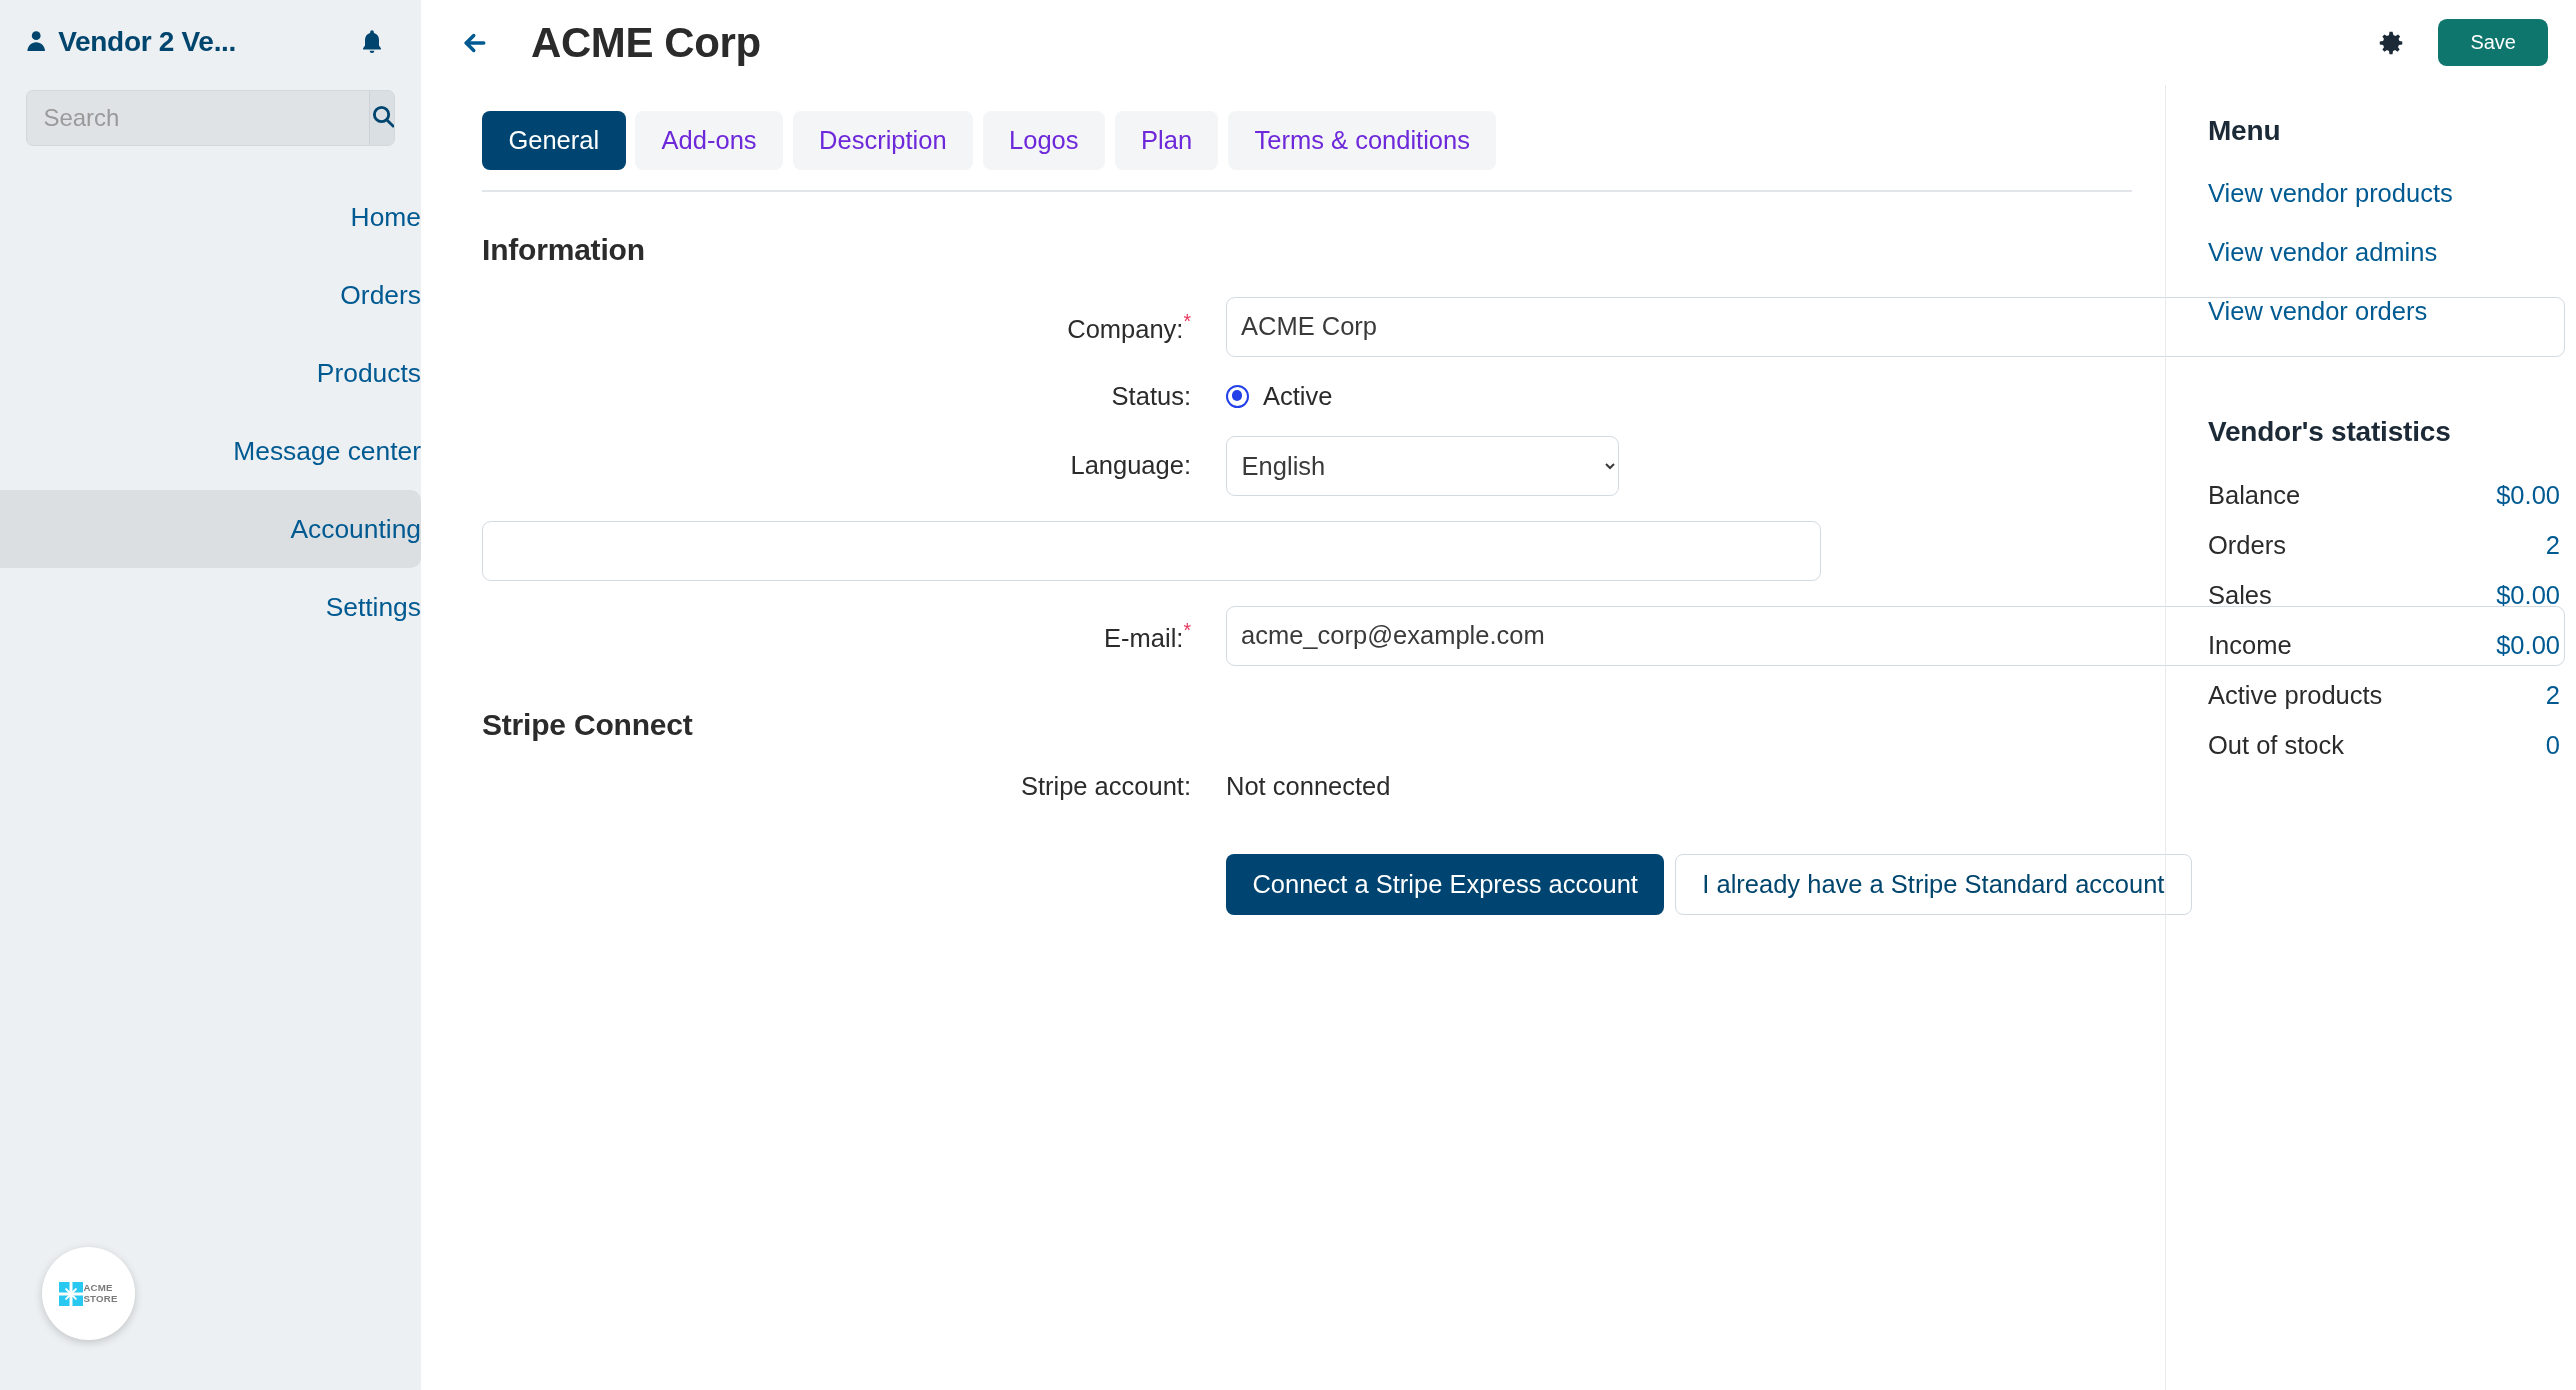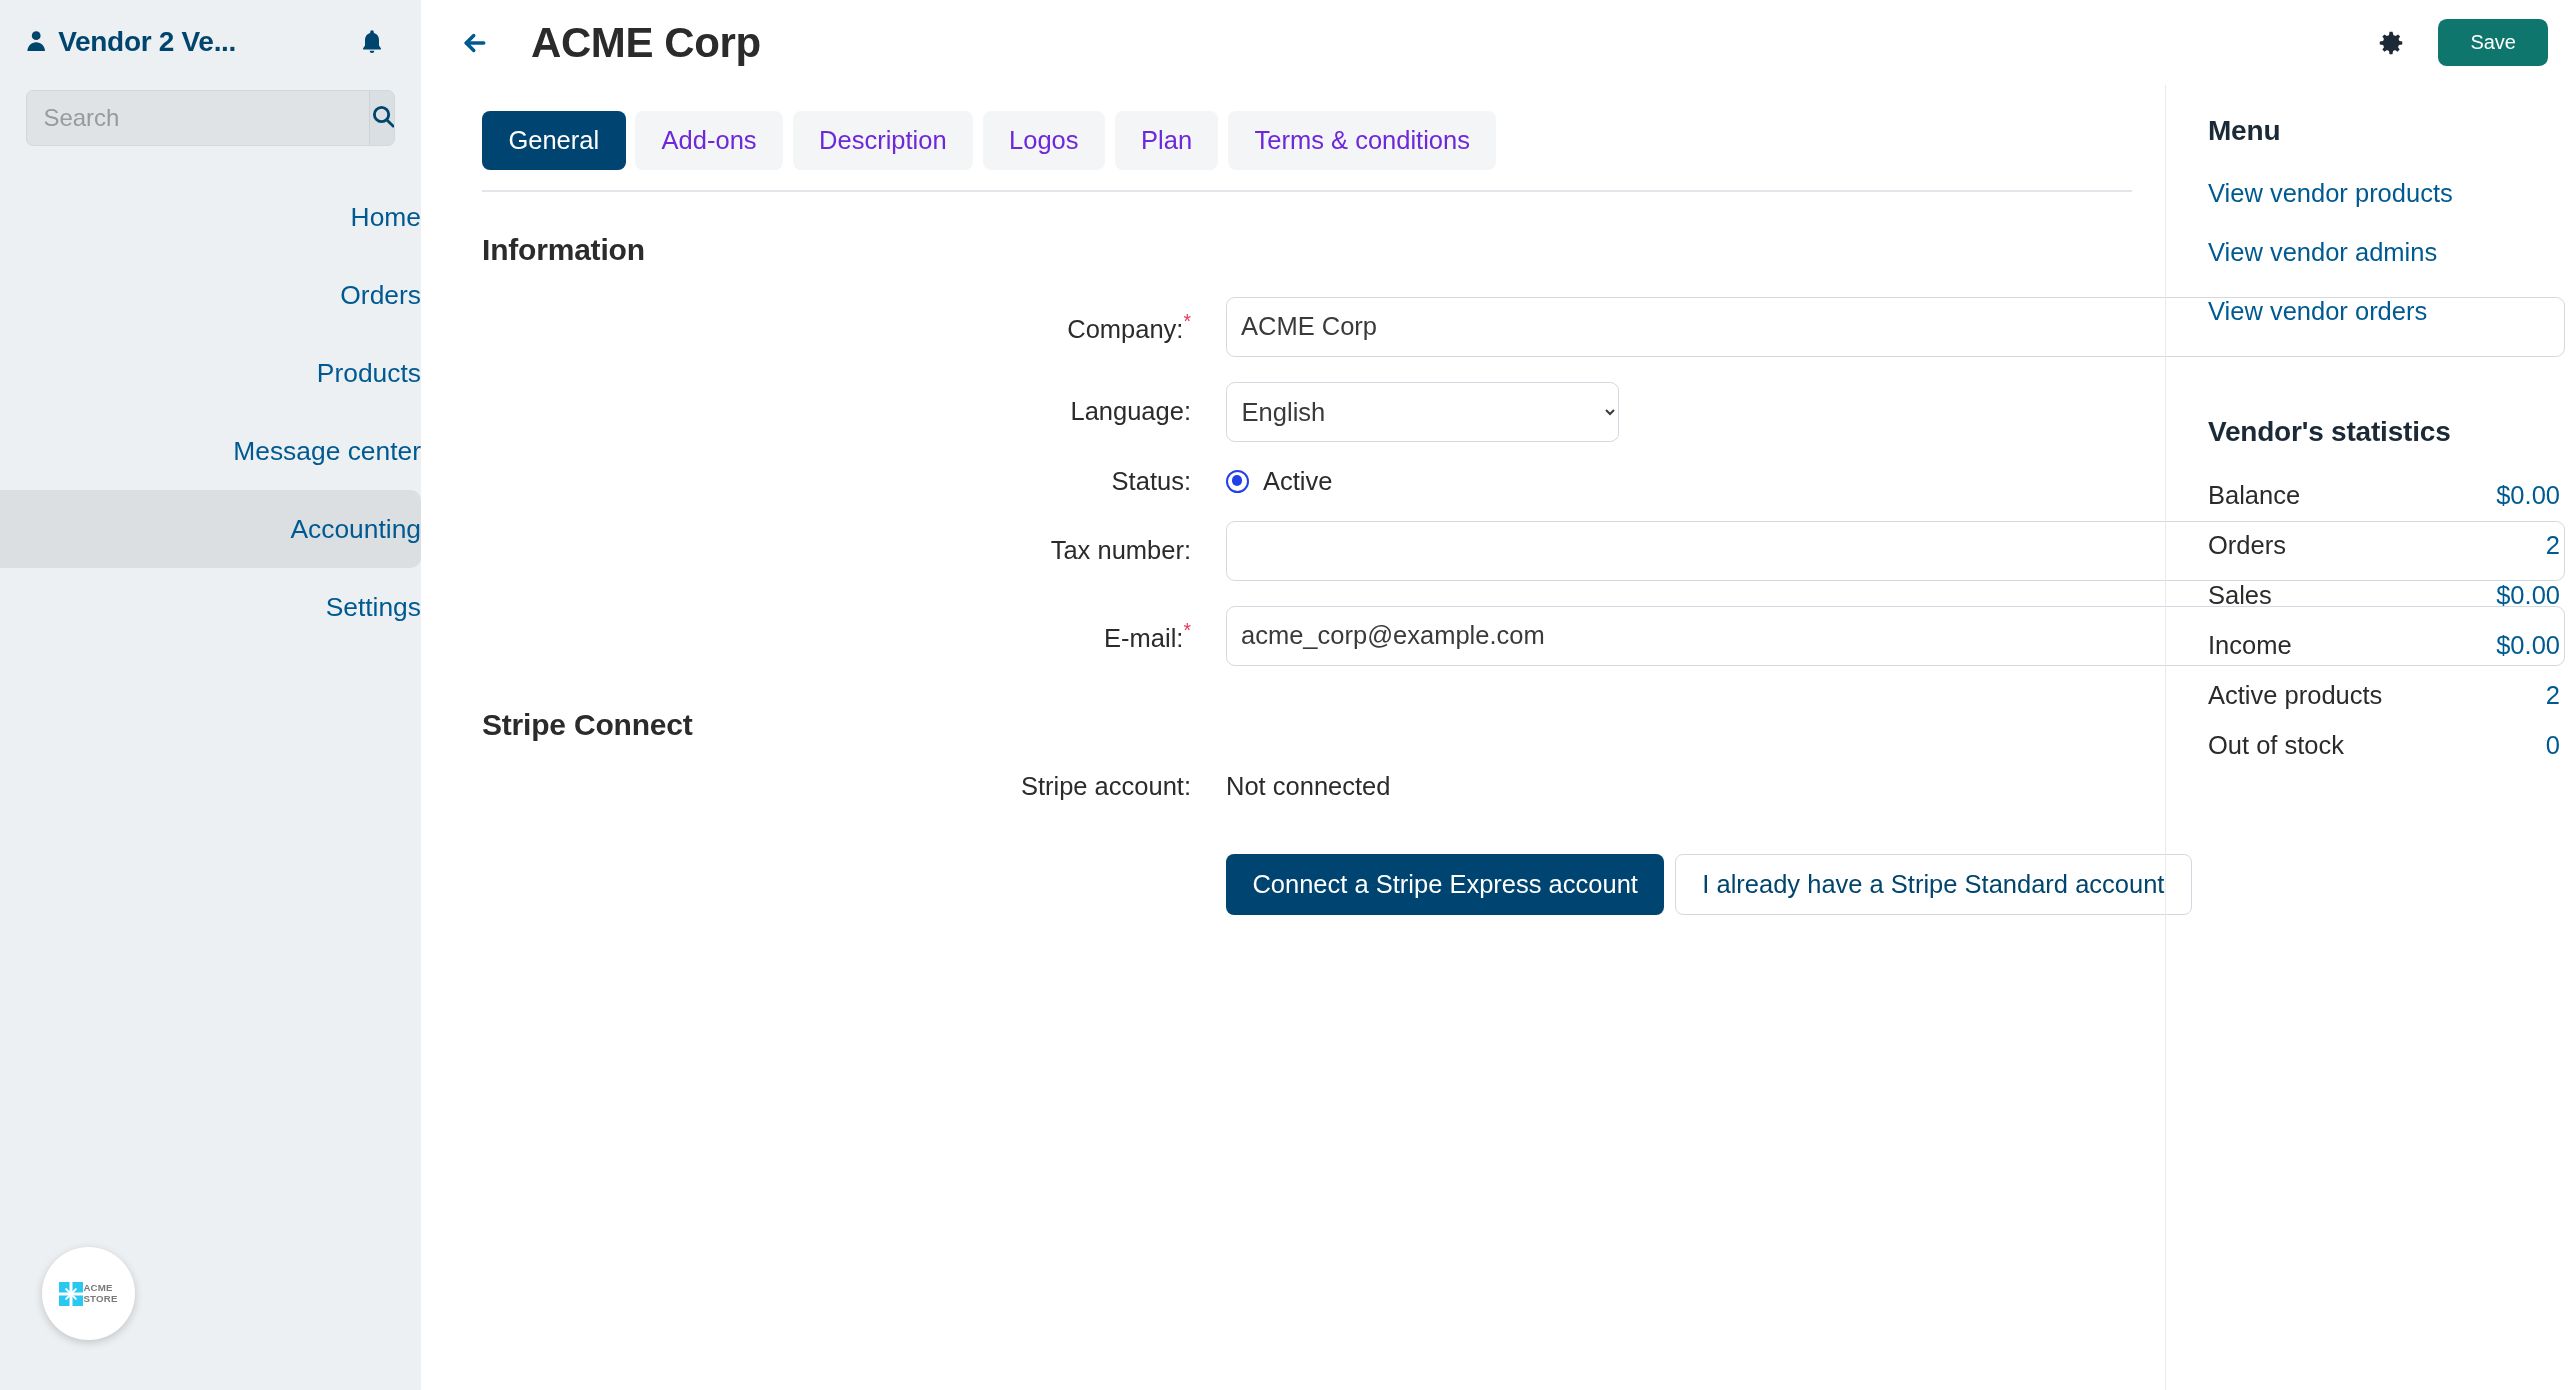--- a/index.html
+++ b/index.html
@@ -443,40 +443,39 @@
       <div class="form-row">
         <div class="form-label">
           <span>Company:</span><span class="req">*</span>
         </div>
         <div class="form-field">
           <input class="txt-input" type="text" value="ACME Corp" style="">
         </div>
       </div>
 
       <div class="form-row">
-        <div class="form-label">Language:</div>
-        <div class="form-field">
-          <select class="sel-input">
-            <option>English</option>
-          </select>
-        </div>
-      </div>
-
-      <div class="form-row">
         <div class="form-label">Status:</div>
         <div class="form-field">
           <div class="radio-row">
             <span class="radio-dot"></span>
             <span class="radio-label">Active</span>
           </div>
         </div>
       </div>
 
       <div class="form-row">
-        <div class="form-label">Tax number:</div>
+        <div class="form-label">Language:</div>
+        <div class="form-field">
+          <select class="sel-input">
+            <option>English</option>
+          </select>
+        </div>
+      </div>
+
+      <div class="form-row">
         <div class="form-field">
           <input class="txt-input" type="text" value="" style="">
         </div>
       </div>
 
       <div class="form-row">
         <div class="form-label">
           <span>E-mail:</span><span class="req">*</span>
         </div>
         <div class="form-field">

